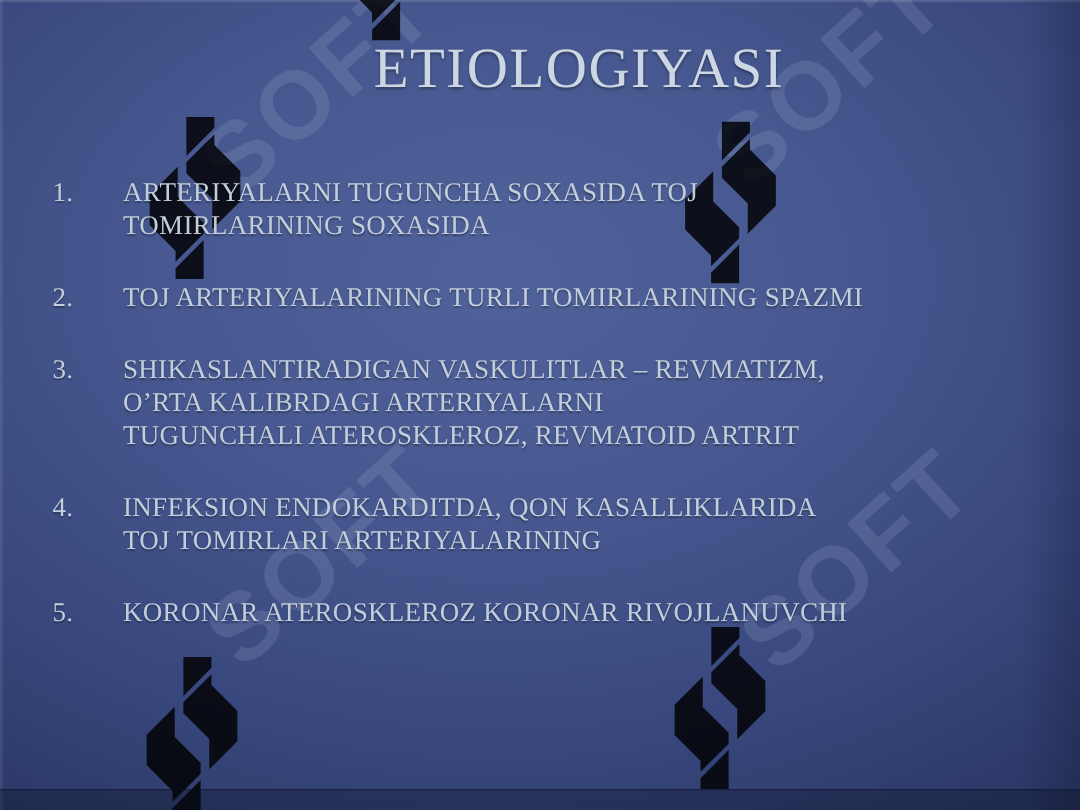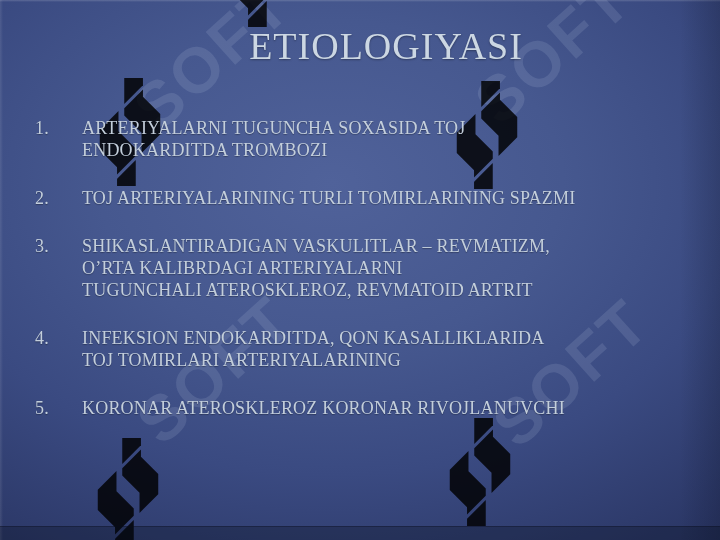--- a/index.html
+++ b/index.html
@@ -104,21 +104,21 @@
       <use href="#softlogo"></use>
     </svg>
 
   <h1 class="title">ETIOLOGIYASI</h1>
 
   <ol class="items" id="items">
   <li class="item">
     <span class="num">1.</span>
     <span class="lines">
           <div class="line">ARTERIYALARNI TUGUNCHA SOXASIDA TOJ</div>
-          <div class="line">ENDOKARDITDA TROMBOZI</div>
+          <div class="line">TOMIRLARINING SOXASIDA</div>
         </span>
   </li>
 
   <li class="item">
     <span class="num">2.</span>
     <span class="lines">
           <div class="line">TOJ ARTERIYALARINING TURLI TOMIRLARINING SPAZMI</div>
         </span>
   </li>
 

